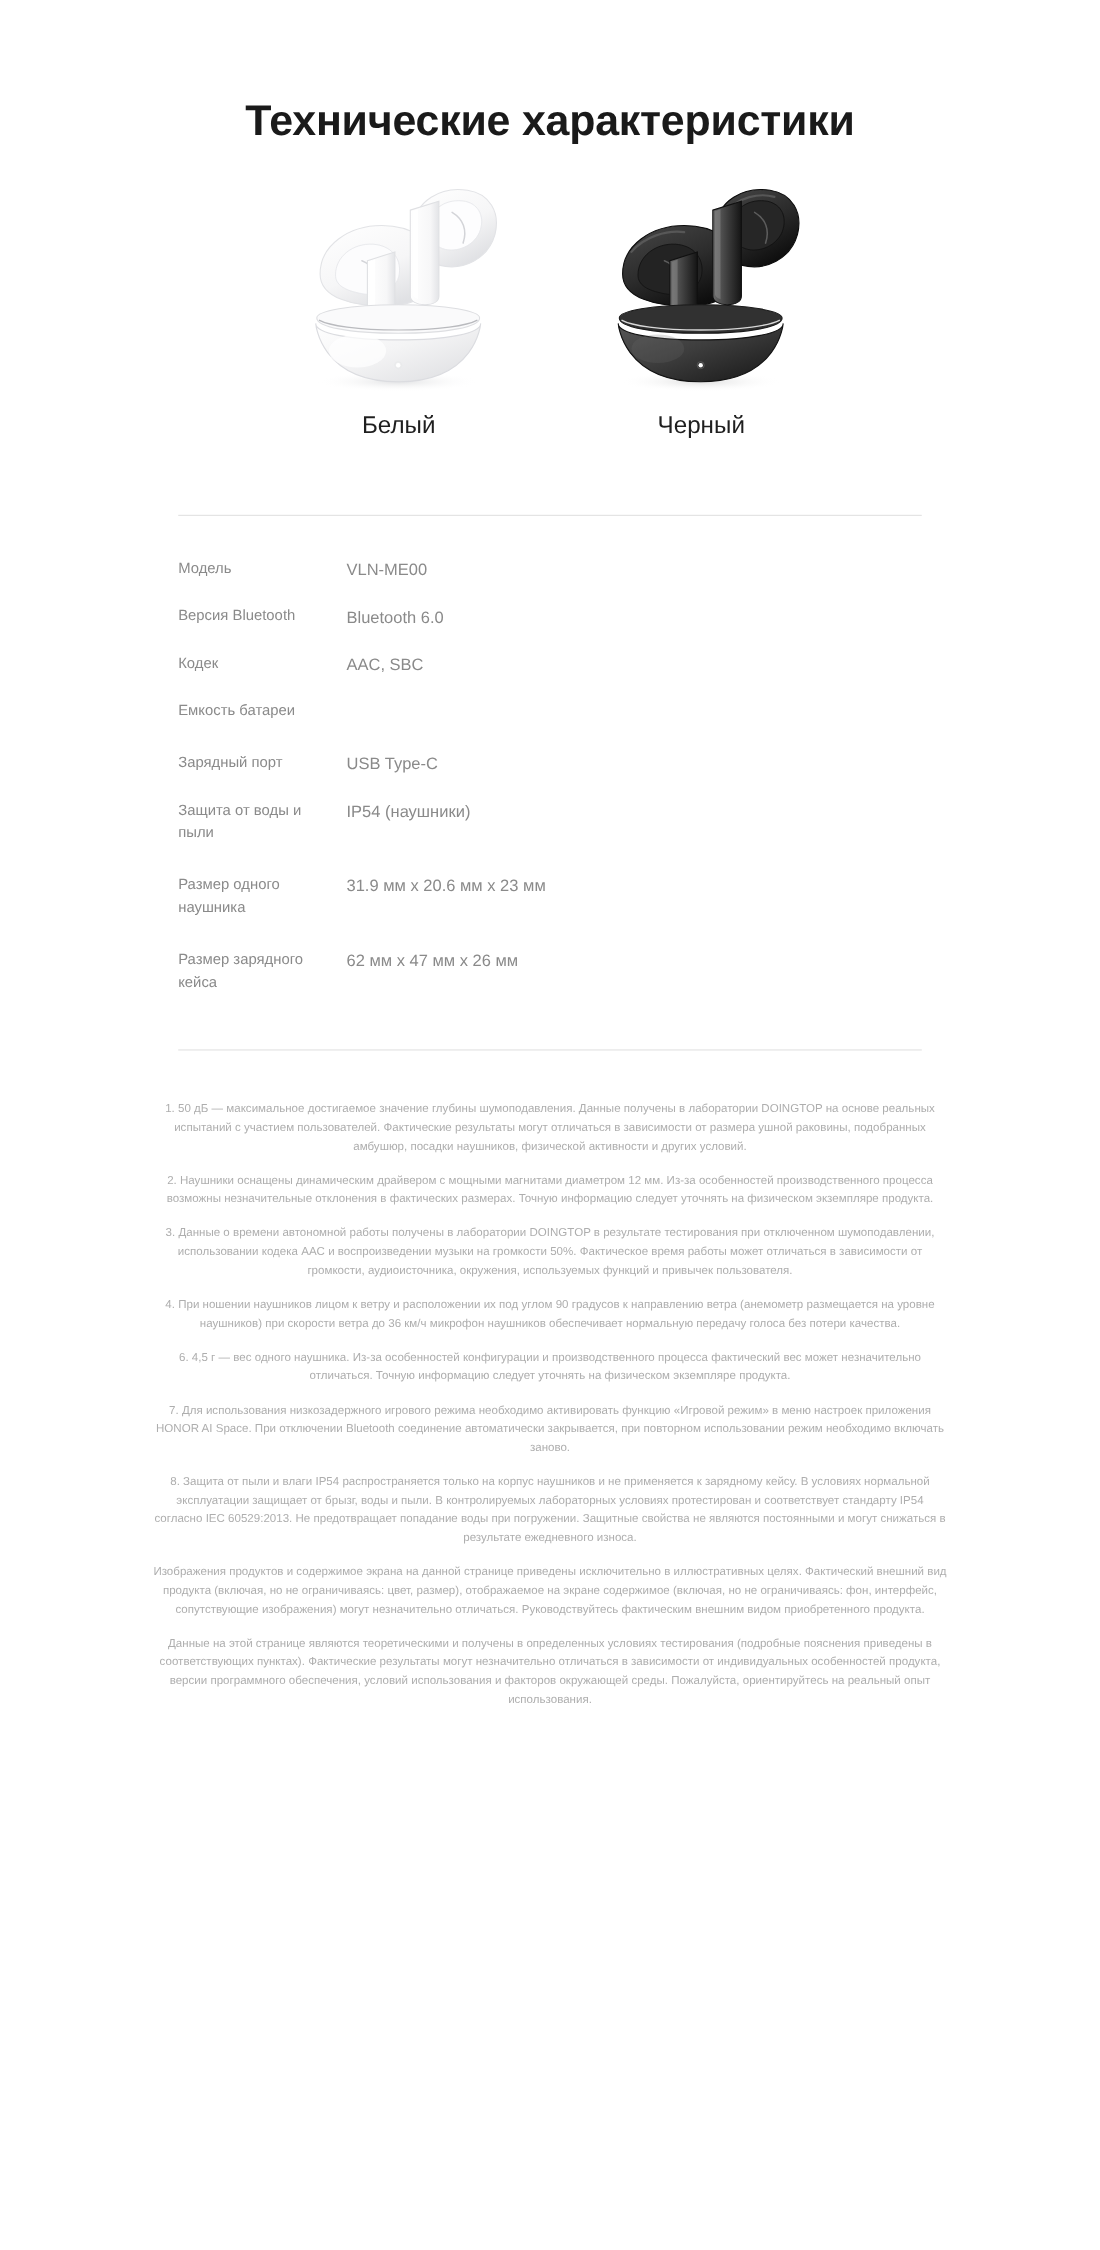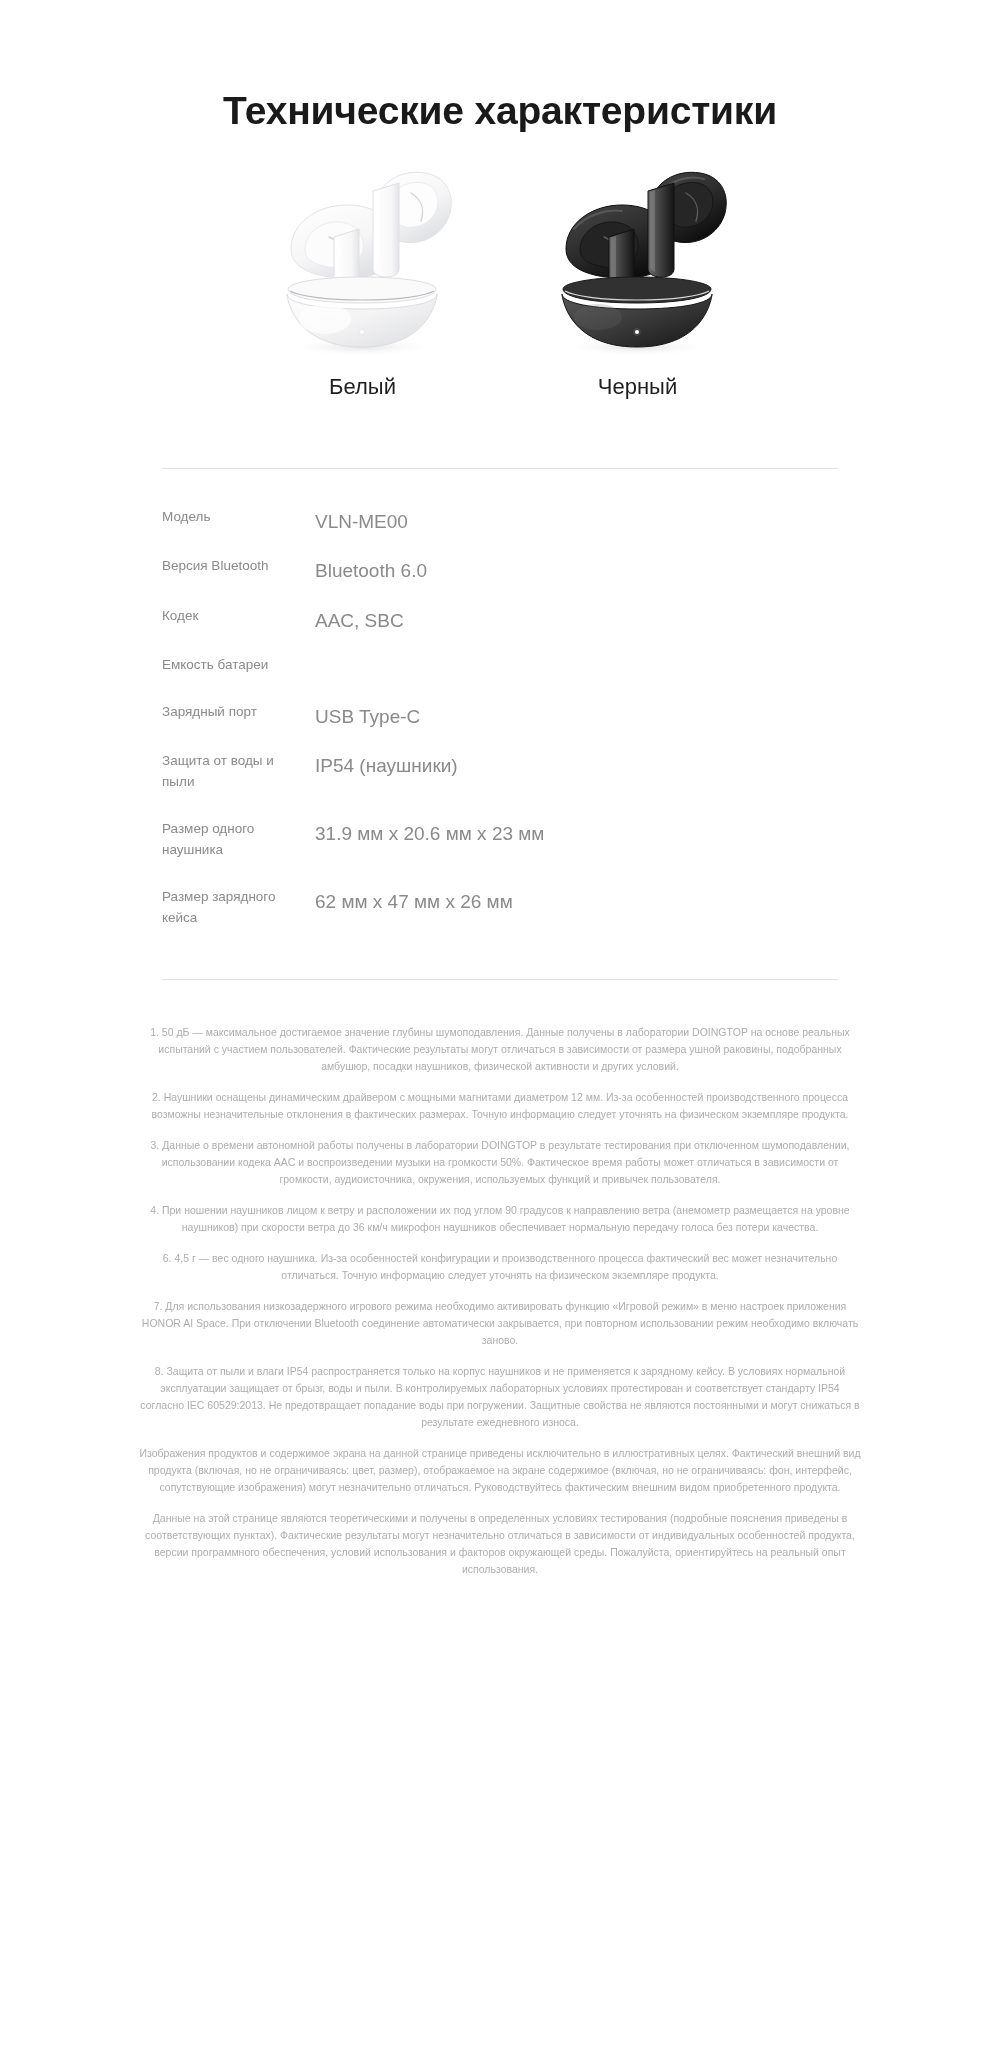--- a/index.html
+++ b/index.html
@@ -84,21 +84,21 @@
   .spec-key {
     width: 153px;
     flex: 0 0 153px;
     font-size: 13.5px;
     color: #8a8a8a;
     line-height: 1.55;
     padding-right: 8px;
   }
   .spec-val {
     flex: 1;
-    font-size: 19px;
+    font-size: 15px;
     color: #8a8a8a;
     line-height: 1.55;
     white-space: pre-line;
   }
 
   
   .notes {
     width: 722px;
     margin: 0 auto;
     padding-top: 34px;

